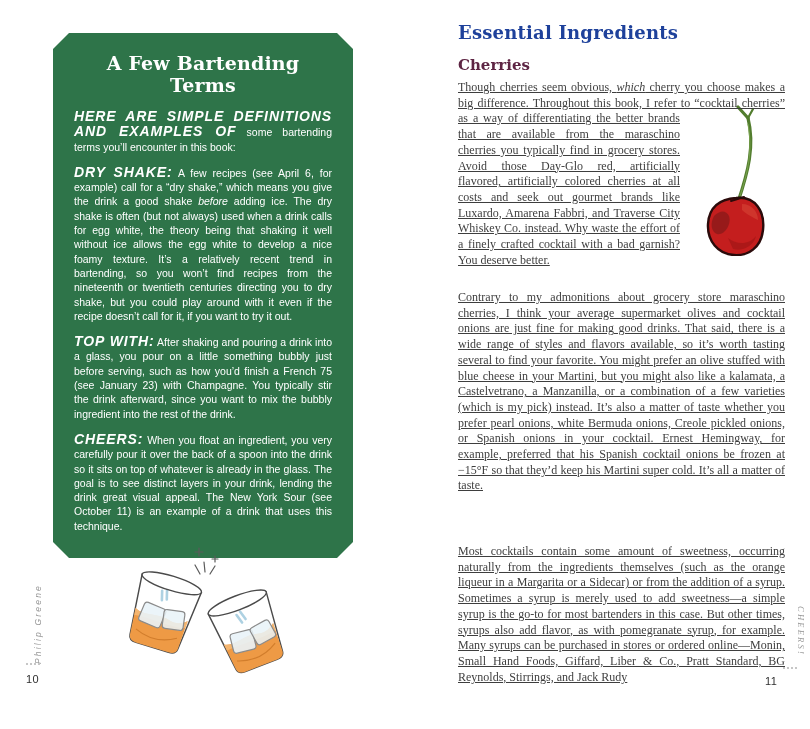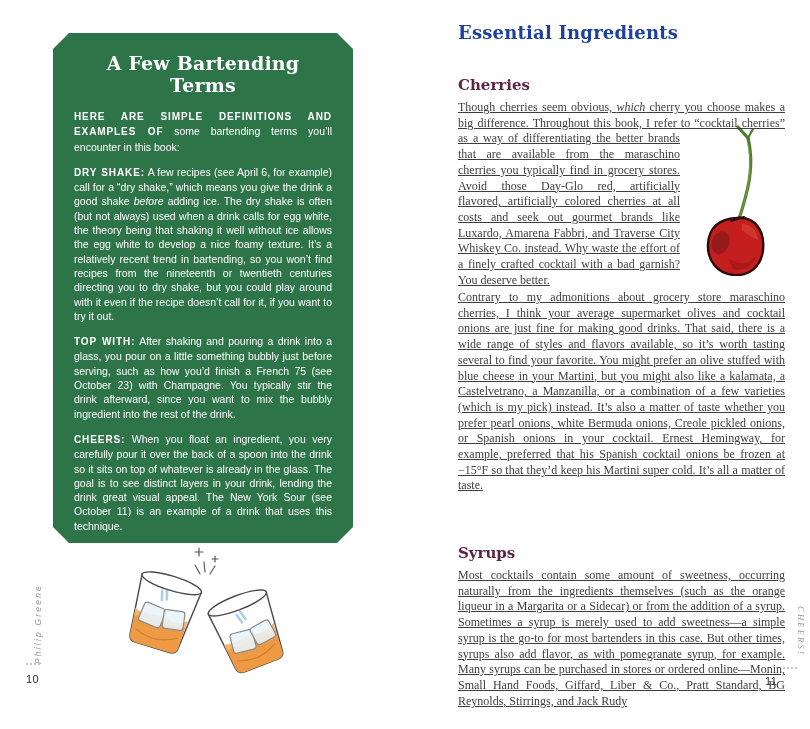--- a/index.html
+++ b/index.html
@@ -3,35 +3,35 @@
 <meta charset="utf-8">
 <style>
   html,body{margin:0;padding:0;}
   body{width:810px;height:729px;background:#ffffff;overflow:hidden;
        font-family:"Liberation Sans",sans-serif;}
   #spread{position:relative;width:810px;height:729px;background:#ffffff;}
 
   
   #terms-box{
     position:absolute;left:53px;top:33px;width:300px;min-height:450px;
-    box-sizing:border-box;padding:15px 21px 10px;
+    box-sizing:border-box;padding:15px 21px 25px;
     background:#2e7449;
     clip-path:polygon(16px 0,calc(100% - 16px) 0,100% 16px,100% calc(100% - 16px),
                       calc(100% - 16px) 100%,16px 100%,0 calc(100% - 16px),0 16px);
   }
   #terms-box h2{
     margin:4px 0 13px;text-align:center;color:#ffffff;
     font-family:"DejaVu Serif",serif;font-weight:bold;font-size:19px;letter-spacing:.2px;
   }
   .box-par{
     margin:0 0 11px;color:#ffffff;text-align:justify;
     font-size:10.5px;line-height:14.3px;
   }
   .box-par:last-child{margin-bottom:0;}
-  .box-lead{font-weight:bold;letter-spacing:.9px;font-size:10px;}
+  .box-lead{font-weight:bold;letter-spacing:.9px;font-size:14px;font-style:italic;}
   .box-par em{font-style:italic;}
 
   
   #glasses{position:absolute;left:100px;top:538px;width:210px;height:150px;}
 
   
   .side-text{position:absolute;white-space:nowrap;color:#979797;font-size:8.5px;
              letter-spacing:2.2px;font-style:italic;}
   #side-left{left:38px;top:624px;transform:translate(-50%,-50%) rotate(-90deg);
              font-family:"Liberation Sans",sans-serif;}
@@ -42,21 +42,21 @@
   #sep-right{left:783px;top:667px;}
   .page-num{position:absolute;font-weight:normal;font-size:11px;color:#2f2f2f;letter-spacing:.5px;}
   #pnum-left{left:26px;top:673px;}
   #pnum-right{left:765px;top:675px;}
 
   
   #rp-heading{position:absolute;left:458px;top:22px;margin:0;
               font-family:"DejaVu Serif",serif;font-weight:bold;font-size:18px;
               color:#1e419b;letter-spacing:.2px;}
   .section{position:absolute;left:458px;width:327px;}
-  #sec-cherries{top:76px;}
+  #sec-cherries{top:56px;}
   #sec-olives{top:290px;}
   #sec-syrups{top:544px;}
   .sec-head{margin:0 0 6px;font-family:"DejaVu Serif",serif;font-weight:bold;
             font-size:15px;color:#5d2443;}
   .body-par{margin:0;color:#3e3e3e;text-align:justify;
             font-family:"Liberation Serif",serif;font-size:12px;line-height:15.7px;text-decoration:underline;}
   .body-par em{font-style:italic;}
   .float-spacer{float:right;width:0;height:32px;}
   .cherry-float{float:right;clear:right;width:105px;height:150px;}
   .cherry-float svg{display:block;margin:-14px 0 0 18px;}
@@ -71,21 +71,21 @@
 
     <p class="box-par">
       <span class="box-lead">HERE ARE SIMPLE DEFINITIONS AND EXAMPLES OF</span><span> some bartending terms you’ll encounter in this book:</span>
     </p>
 
     <p class="box-par">
       <span class="box-lead">DRY SHAKE:</span><span> A few recipes (see April 6, for example) call for a “dry shake,” which means you give the drink a good shake </span><em>before</em><span> adding ice. The dry shake is often (but not always) used when a drink calls for egg white, the theory being that shaking it well without ice allows the egg white to develop a nice foamy texture. It’s a relatively recent trend in bartending, so you won’t find recipes from the nineteenth or twentieth centuries directing you to dry shake, but you could play around with it even if the recipe doesn’t call for it, if you want to try it out.</span>
     </p>
 
     <p class="box-par">
-      <span class="box-lead">TOP WITH:</span><span> After shaking and pouring a drink into a glass, you pour on a little something bubbly just before serving, such as how you’d finish a French 75 (see October 23) with Champagne. You typically stir the drink afterward, since you want to mix the bubbly ingredient into the rest of the drink.</span>
+      <span class="box-lead">TOP WITH:</span><span> After shaking and pouring a drink into a glass, you pour on a little something bubbly just before serving, such as how you’d finish a French 75 (see January 23) with Champagne. You typically stir the drink afterward, since you want to mix the bubbly ingredient into the rest of the drink.</span>
     </p>
 
     <p class="box-par">
       <span class="box-lead">CHEERS:</span><span> When you float an ingredient, you very carefully pour it over the back of a spoon into the drink so it sits on top of whatever is already in the glass. The goal is to see distinct layers in your drink, lending the drink great visual appeal. The New York Sour (see October 11) is an example of a drink that uses this technique.</span>
     </p>
   </div>
 
   <svg id="glasses" viewBox="0 0 210 150" xmlns="http://www.w3.org/2000/svg">
 
     <g transform="translate(63,74) rotate(17)">
@@ -150,21 +150,20 @@
         </svg>
         </span><span>Though cherries seem obvious, </span><em>which</em><span> cherry you choose makes a big difference. Throughout this book, I refer to “cocktail cherries” as a way of differentiating the better brands that are available from the maraschino cherries you typically find in grocery stores. Avoid those Day-Glo red, artificially flavored, artificially colored cherries at all costs and seek out gourmet brands like Luxardo, Amarena Fabbri, and Traverse City Whiskey Co. instead. Why waste the effort of a finely crafted cocktail with a bad garnish? You deserve better.</span>
     </p>
   </div>
 
   <div id="sec-olives" class="section">
     <p class="body-par">Contrary to my admonitions about grocery store maraschino cherries, I think your average supermarket olives and cocktail onions are just fine for making good drinks. That said, there is a wide range of styles and flavors available, so it’s worth tasting several to find your favorite. You might prefer an olive stuffed with blue cheese in your Martini, but you might also like a kalamata, a Castelvetrano, a Manzanilla, or a combination of a few varieties (which is my pick) instead. It’s also a matter of taste whether you prefer pearl onions, white Bermuda onions, Creole pickled onions, or Spanish onions in your cocktail. Ernest Hemingway, for example, preferred that his Spanish cocktail onions be frozen at −15°F so that they’d keep his Martini super cold. It’s all a matter of taste.</p>
   </div>
 
   <div id="sec-syrups" class="section">
-    <h3 class="sec-head">Syrups</h3>
     <p class="body-par">Most cocktails contain some amount of sweetness, occurring naturally from the ingredients themselves (such as the orange liqueur in a Margarita or a Sidecar) or from the addition of a syrup. Sometimes a syrup is merely used to add sweetness—a simple syrup is the go-to for most bartenders in this case. But other times, syrups also add flavor, as with pomegranate syrup, for example. Many syrups can be purchased in stores or ordered online—Monin, Small Hand Foods, Giffard, Liber &amp; Co., Pratt Standard, BG Reynolds, Stirrings, and Jack Rudy</p>
   </div>
 
   <span id="side-right" class="side-text">CHEERS!</span>
   <div id="sep-right" class="dotted-sep"></div>
   <span id="pnum-right" class="page-num">11</span>
 
 </div>
 
 </body></html>

